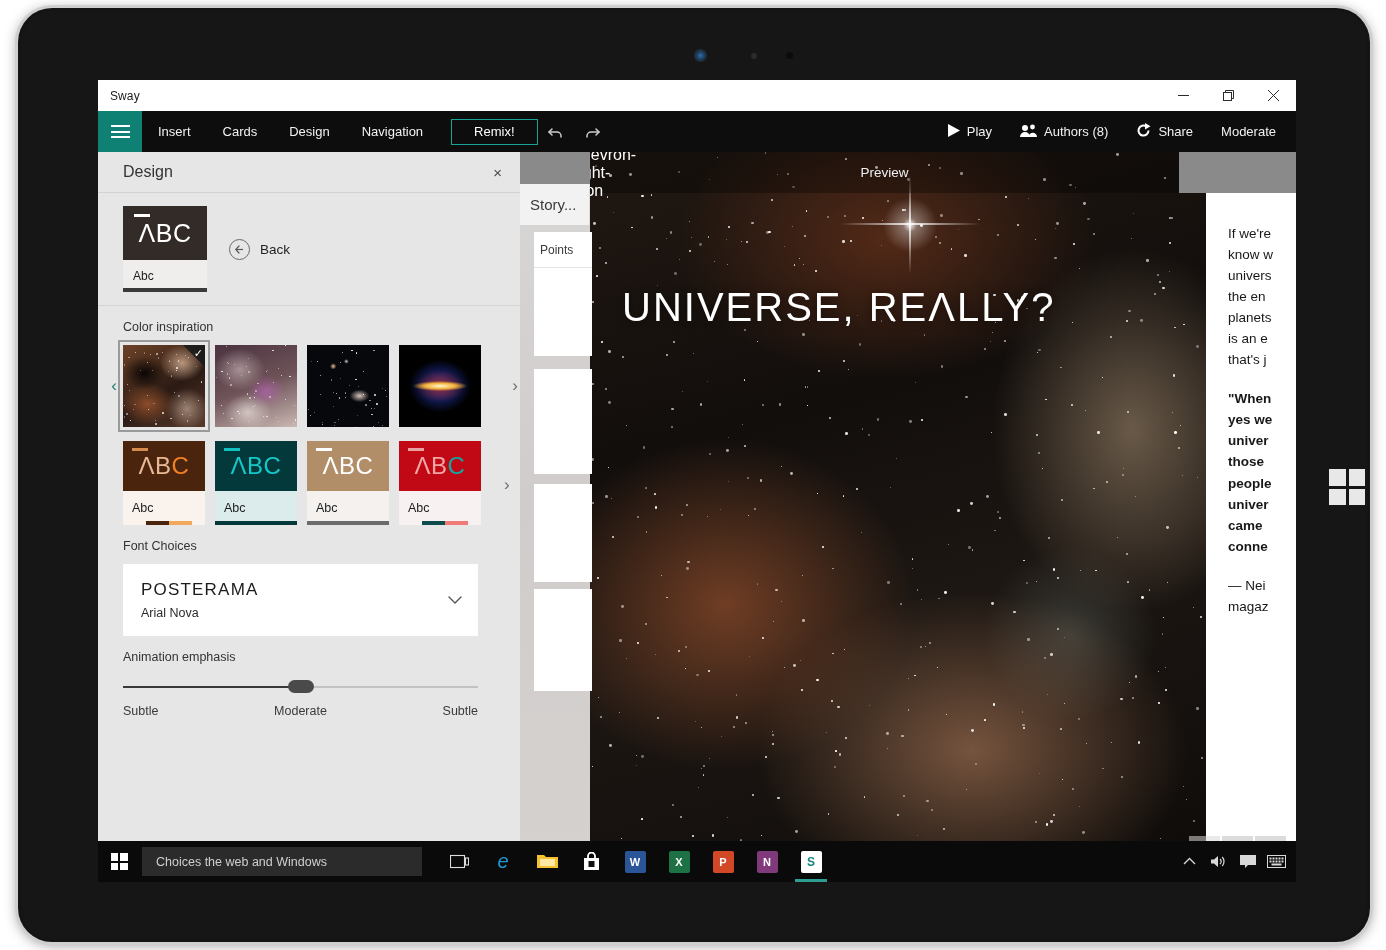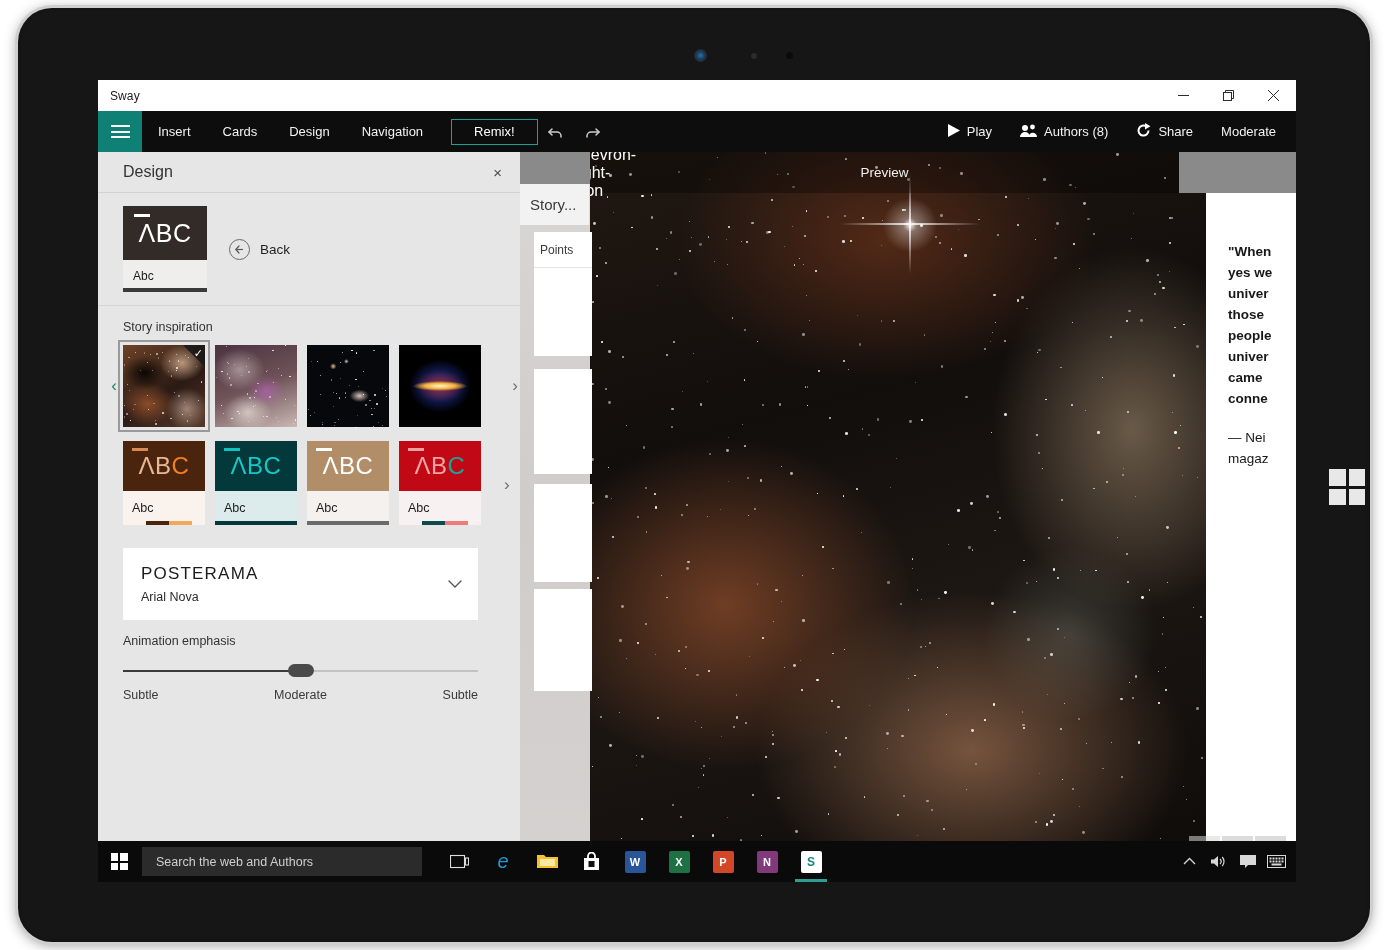--- a/index.html
+++ b/index.html
@@ -850,24 +850,32 @@
               <i style="left: 31.5334%; top: 12.8249%; width: 1.16074px; height: 1.16074px; opacity: 0.387825;"></i>
               <i style="left: 18.2737%; top: 85.2649%; width: 1.68942px; height: 1.68942px; opacity: 0.805855;"></i>
               <i style="left: 3.36806%; top: 47.4168%; width: 0.963786px; height: 0.963786px; opacity: 0.643433;"></i>
               <i style="left: 18.915%; top: 49.898%; width: 0.643086px; height: 0.643086px; opacity: 0.494386;"></i>
               <i style="left: 71.0875%; top: 6.28858%; width: 1.23103px; height: 1.23103px; opacity: 0.42291;"></i>
             </div>
           <div id="flare"></div>
           <div id="flare-h"></div>
           <div id="flare-v"></div>
           <div id="hero-title">
+            <div>UNIVERSE, REΛLLY?</div>
           </div>
         </div>
 
         <div id="text-col">
+          <p><span>If we're</span>
+<span>know w</span>
+<span>univers</span>
+<span>the en</span>
+<span>planets</span>
+<span>is an e</span>
+<span>that's j</span></p>
           <p class="quote"><span>"When</span>
 <span>yes we</span>
 <span>univer</span>
 <span>those</span>
 <span>people</span>
 <span>univer</span>
 <span>came</span>
 <span>conne</span></p>
           <p class="attr"><span>— Nei</span>
 <span>magaz</span></p>
@@ -921,21 +929,21 @@
               <svg width="11" height="11" viewBox="0 0 11 11">
                   <polyline points="5,2 1.8,5.5 5,9" fill="none" stroke="#5a5a5a" stroke-width="1.2" stroke-linecap="round" stroke-linejoin="round"></polyline>
                   <line x1="1.8" y1="5.5" x2="9" y2="5.5" stroke="#5a5a5a" stroke-width="1.2"></line>
                 </svg>
             </div>
             <div id="back-label">Back</div>
           </div>
         </div>
 
         <div class="section">
-          <div class="section-label">Story inspiration</div>
+          <div class="section-label">Color inspiration</div>
           <div id="inspiration-strip">
             <div class="arrow-l">‹</div>
             <div class="insp-thumbs">
               <div class="insp selected" id="nebula1">
                 <div class="stars">
                     <i style="left: 57.6247%; top: 88.8649%; width: 1.4026px; height: 1.4026px; opacity: 0.697182;"></i>
                     <i style="left: 88.6038%; top: 25.2966%; width: 0.732775px; height: 0.732775px; opacity: 0.383628;"></i>
                     <i style="left: 30.2825%; top: 78.6008%; width: 1.04978px; height: 1.04978px; opacity: 0.918017;"></i>
                     <i style="left: 74.0188%; top: 69.7651%; width: 0.710406px; height: 0.710406px; opacity: 0.390472;"></i>
                     <i style="left: 29.6892%; top: 60.5178%; width: 0.964035px; height: 0.964035px; opacity: 0.983708;"></i>
@@ -1140,20 +1148,21 @@
                     <i style="width: 28%; background: transparent;"></i>
                     <i style="background: rgb(12, 76, 76); width: 28%;"></i>
                     <i style="background: rgb(240, 122, 120); width: 28%;"></i>
                   </div>
                 </div>
               </div>
             </div>
         </div>
 
         <div class="section">
+          <div class="section-label">Font Choices</div>
           <div id="font-box">
             <div>
               <div id="font-primary">POSTERAMA</div>
               <div id="font-secondary">Arial Nova</div>
             </div>
             <div id="font-chevron">
               <svg width="14" height="9" viewBox="0 0 14 9">
                   <polyline points="1,1 7,7 13,1" fill="none" stroke="#555" stroke-width="1.4" stroke-linecap="round" stroke-linejoin="round"></polyline>
                 </svg>
             </div>
@@ -1179,21 +1188,21 @@
     <div id="taskbar">
       <div id="start-btn">
         <div id="start-logo">
             <i></i>
             <i></i>
             <i></i>
             <i></i>
           </div>
       </div>
       <div id="search-box">
-        <span>Search the web and Authors</span>
+        <span>Choices the web and Windows</span>
       </div>
       <div id="tasks">
           <div class="task">
             <div class="tile" style="background: transparent; color: rgb(224, 224, 224);">
               <svg width="19" height="15" viewBox="0 0 19 15">
                 <rect x="0.5" y="1.5" width="14" height="12" fill="none" stroke="#ddd" stroke-width="1.1"></rect>
                 <rect x="15.5" y="4" width="3" height="7" fill="none" stroke="#ddd" stroke-width="1.1"></rect>
               </svg>
             </div>
           </div>

